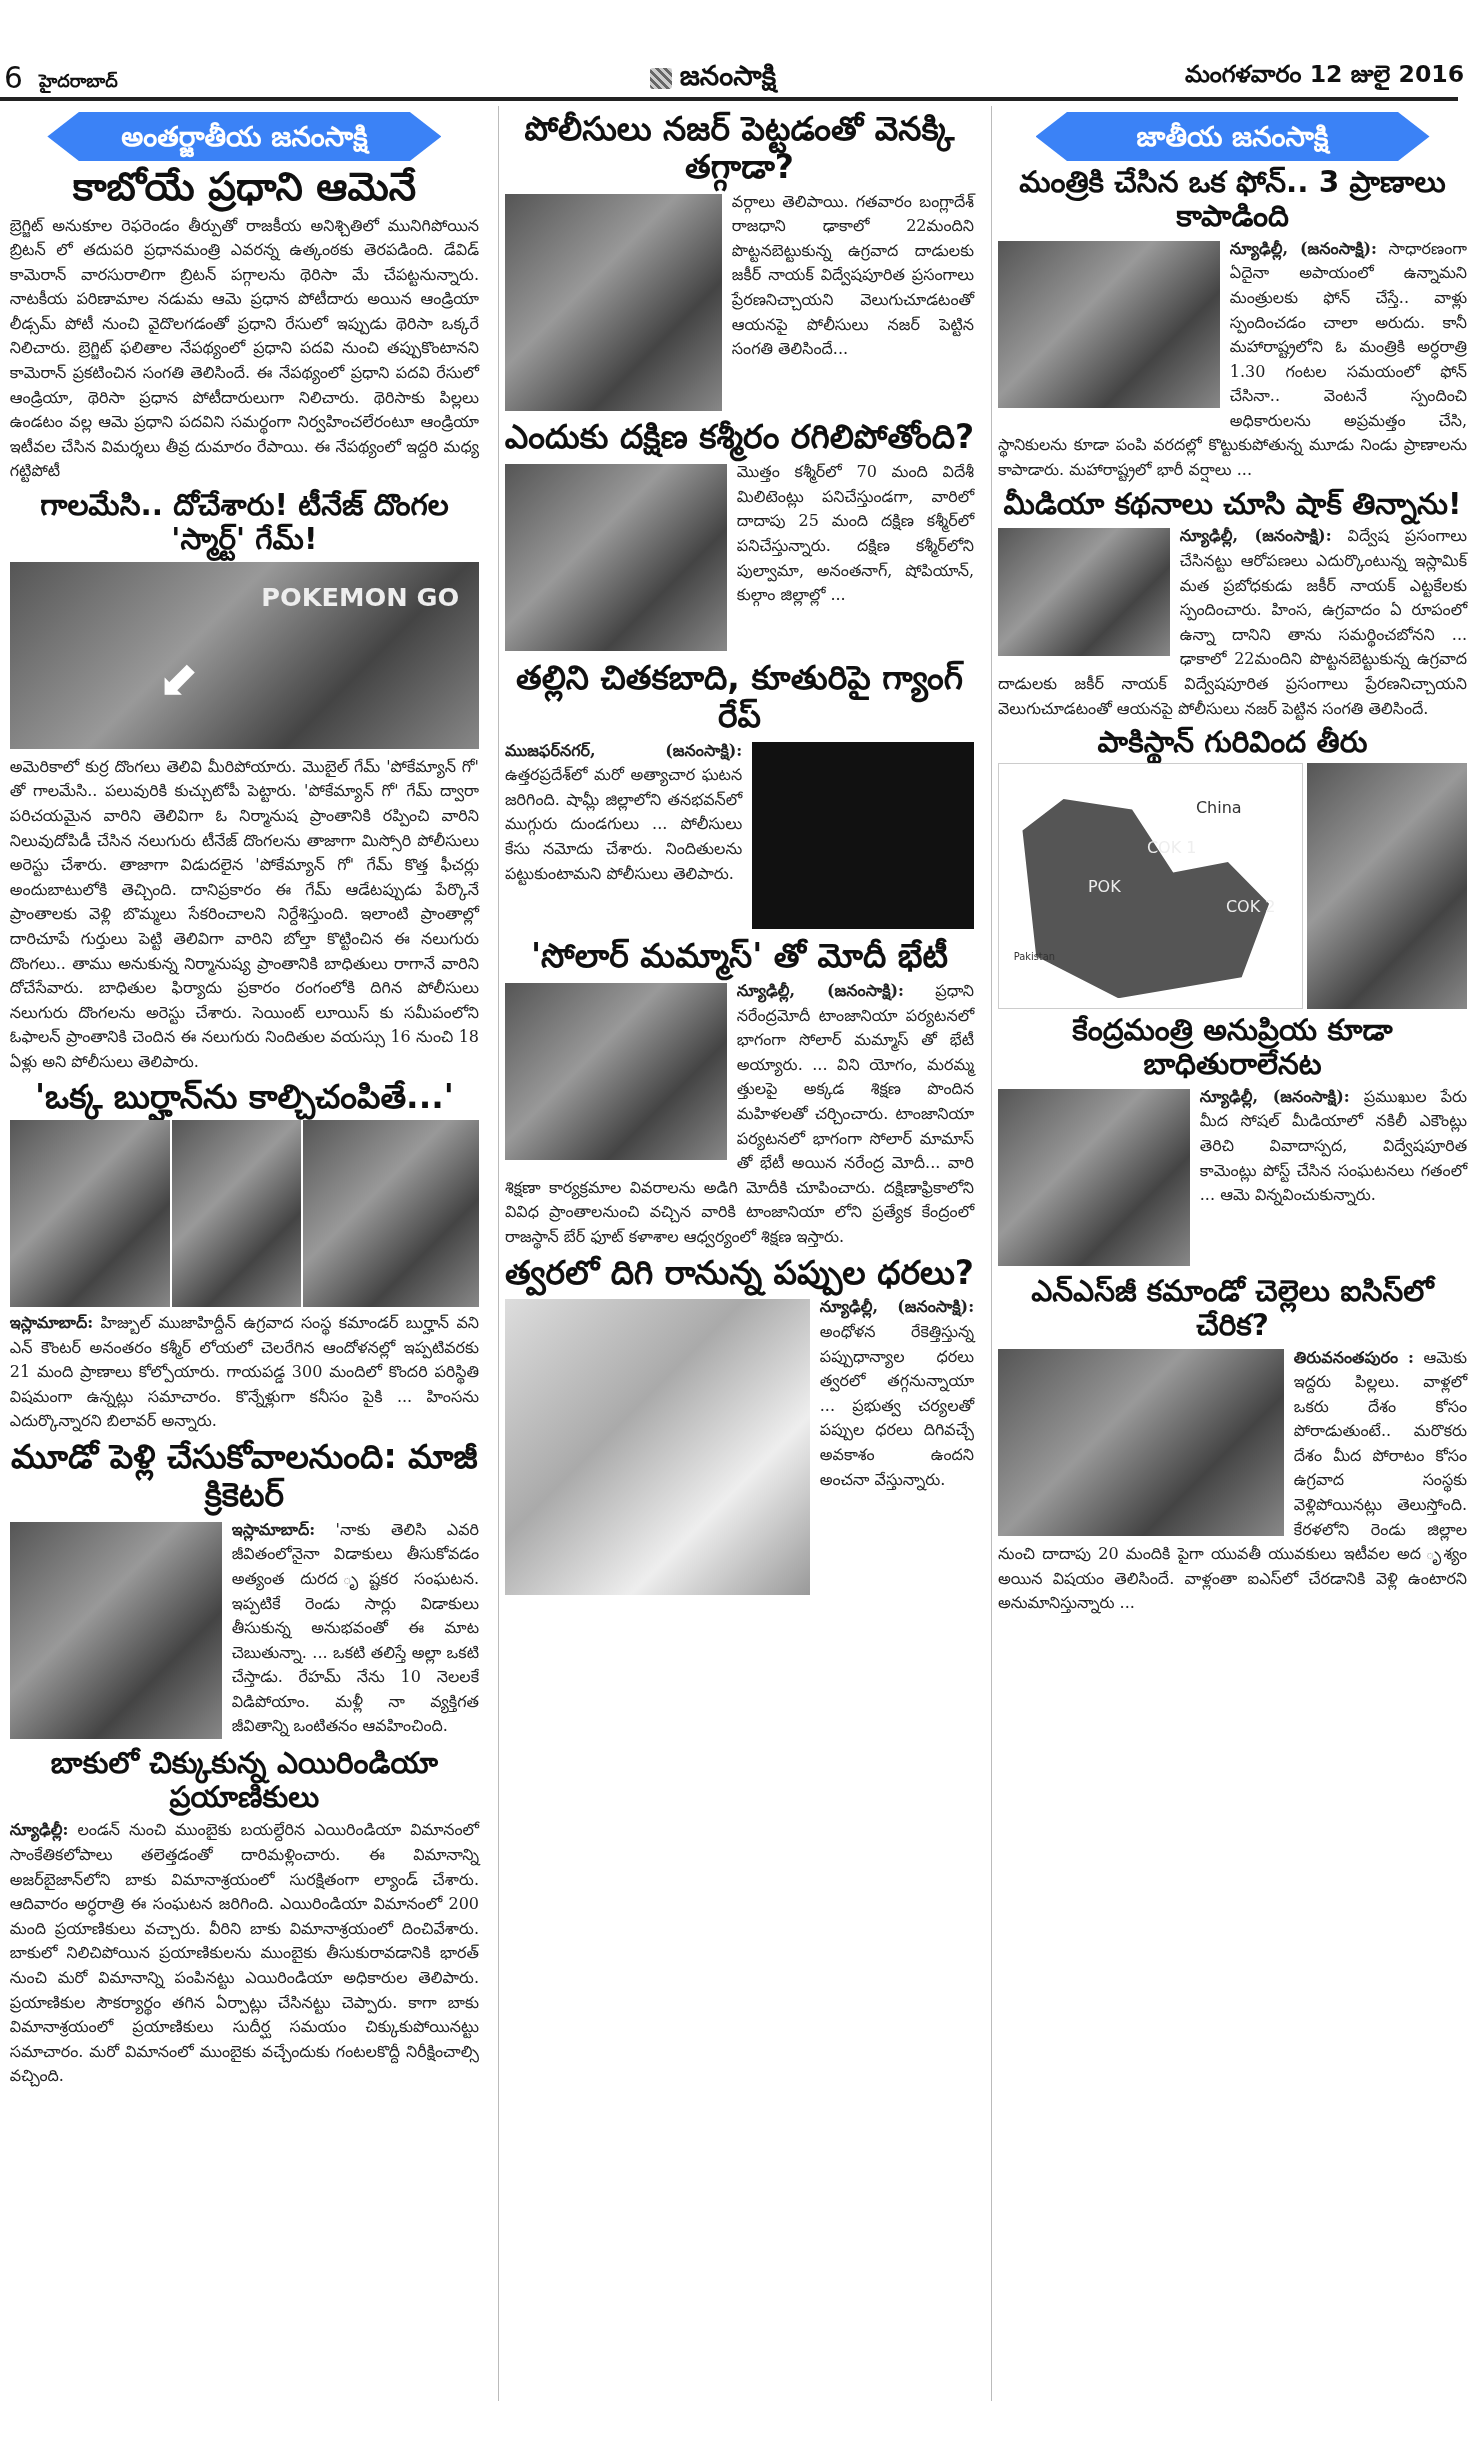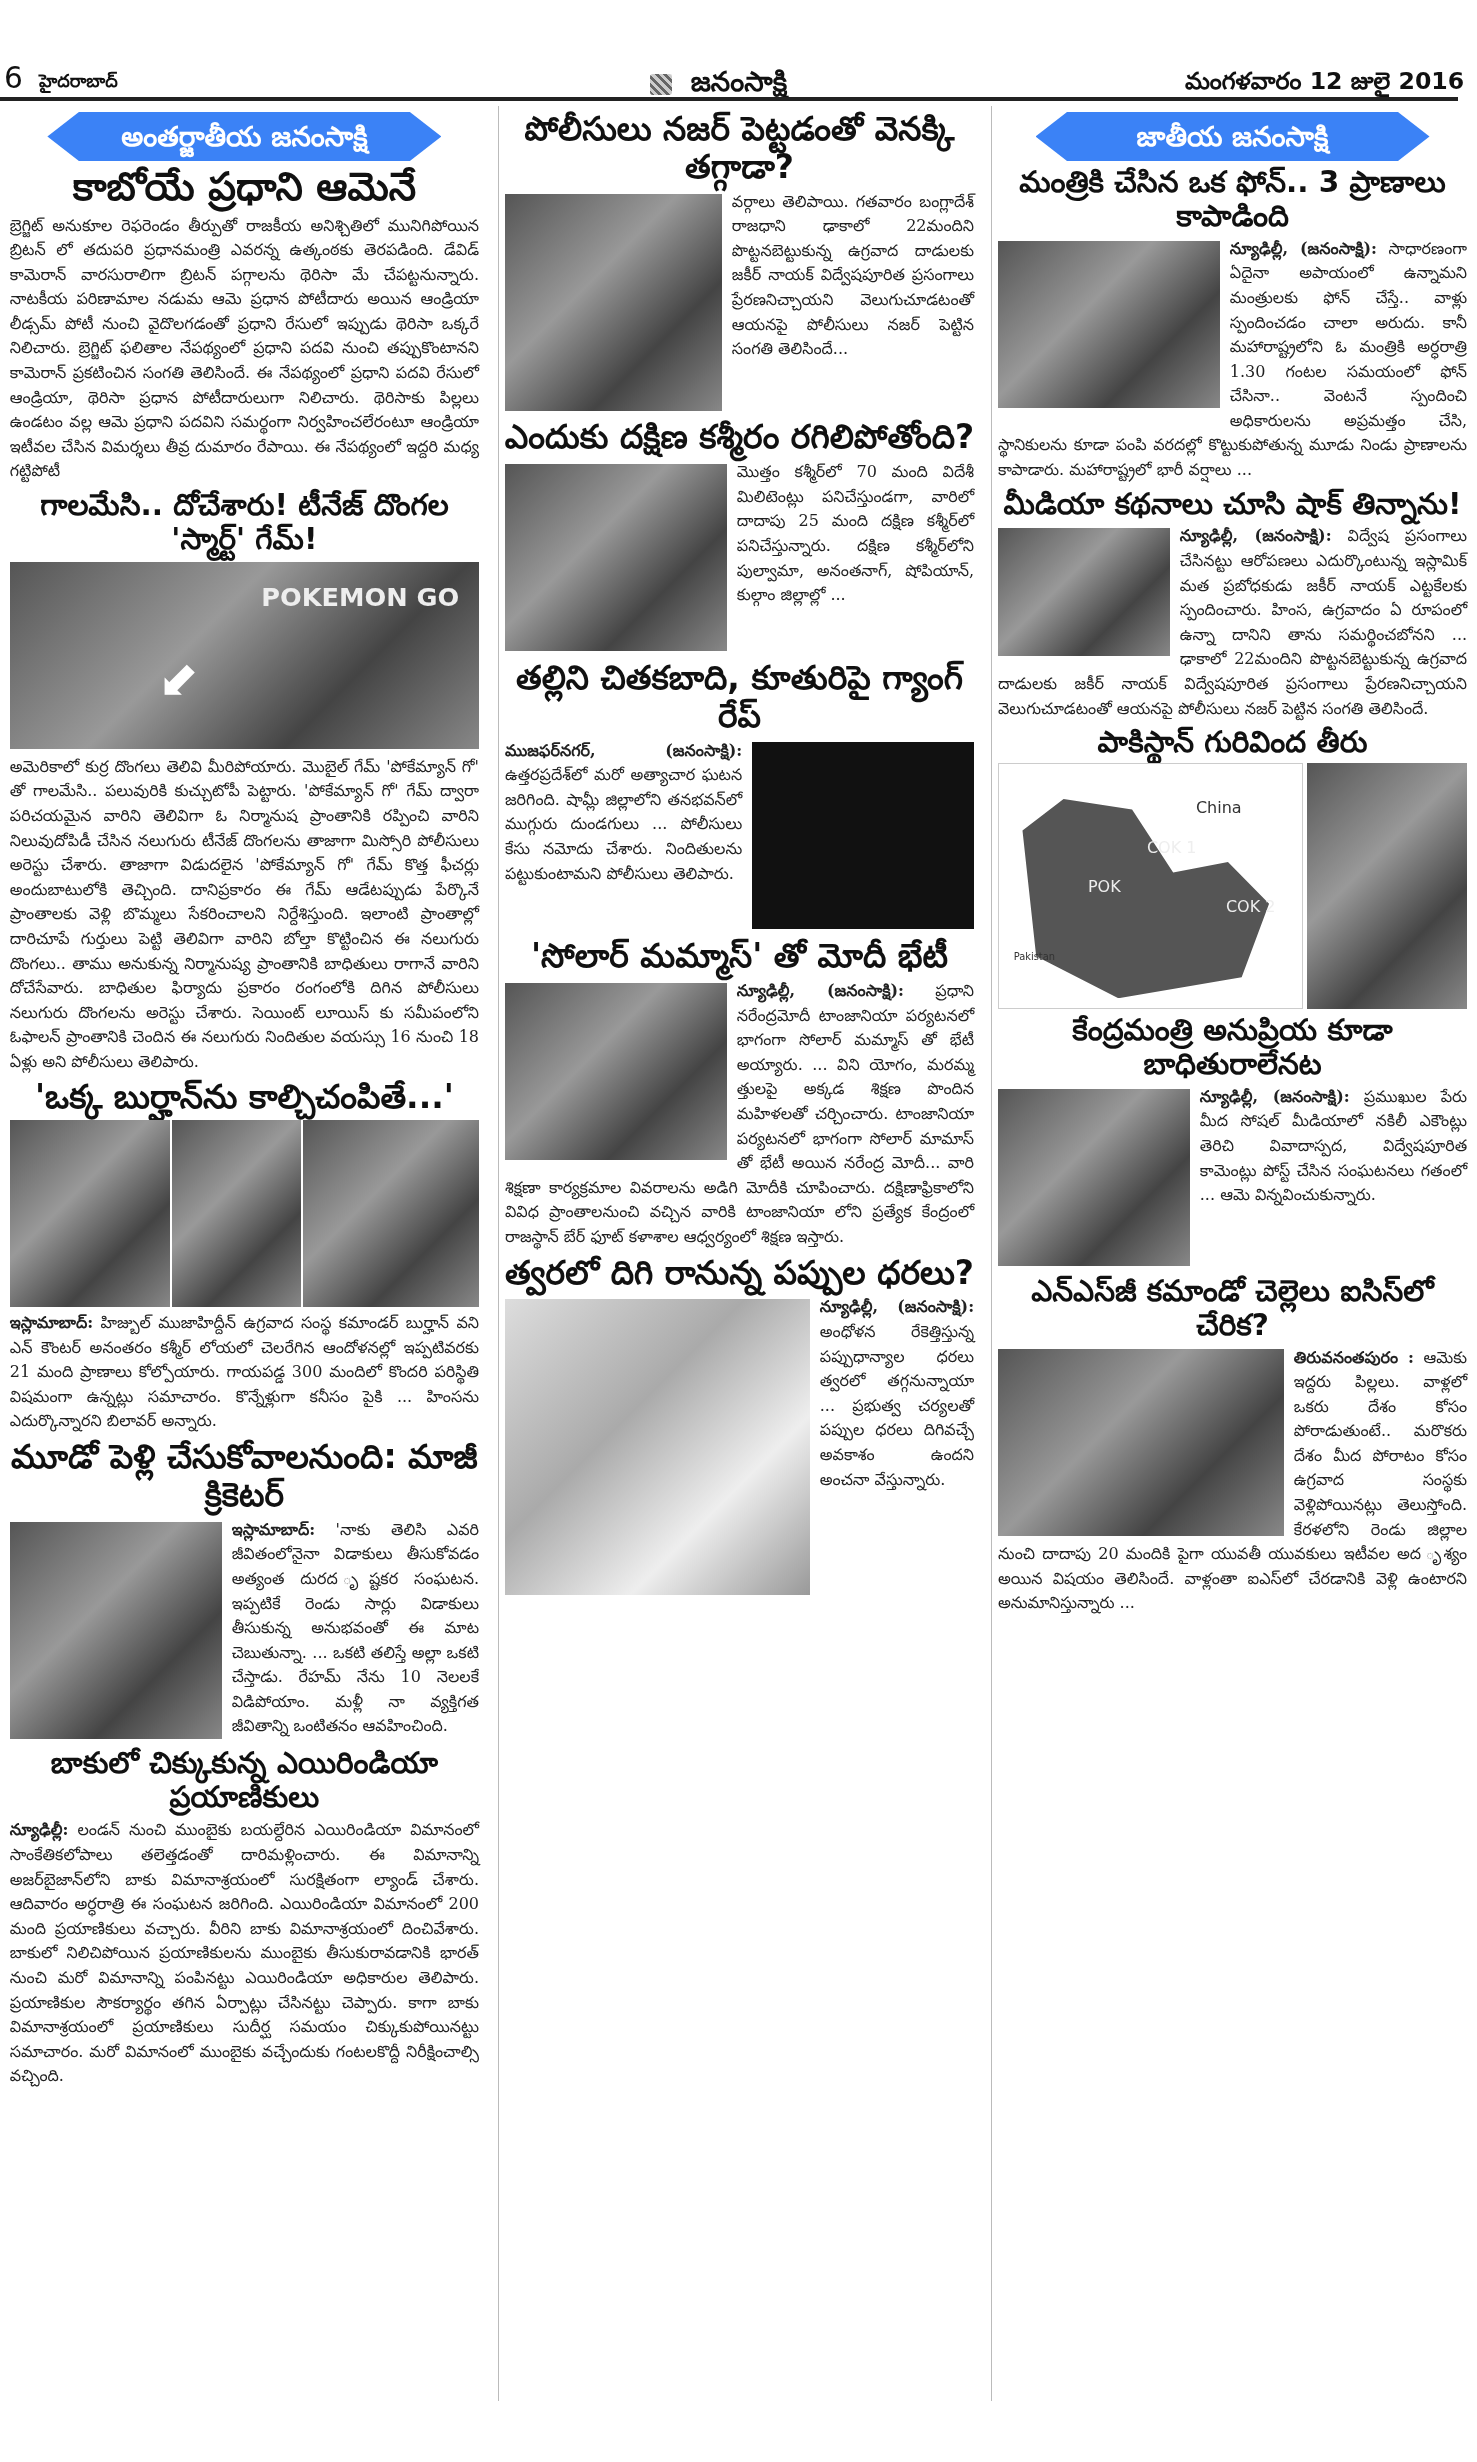--- a/index.html
+++ b/index.html
@@ -1,22 +1,22 @@
 <!DOCTYPE html>
 <html><head>
 <meta charset="utf-8">
 <style>
   html, body { margin:0; padding:0; background:#fff; }
   body { width:1478px; height:2463px; position:relative; overflow:hidden; font-family:"DejaVu Sans", sans-serif; color:#111; }
   .masthead { position:absolute; left:0; top:59px; width:1478px; height:39px; }
   .page-no { position:absolute; left:3.9px; top:2px; font-size:29.6px; font-family:"DejaVu Sans", sans-serif; }
   .city { position:absolute; left:39px; top:11.8px; font-size:17.7px; font-weight:bold; }
-  .logo { position:absolute; left:650px; top:6px; font-size:27.6px; font-weight:bold; display:flex; align-items:center; gap:19px; }
+  .logo { position:absolute; left:650px; top:0; font-size:27.6px; font-weight:bold; display:flex; align-items:center; gap:8px; }
   .logo-mark { width:21.7px; height:21.7px; background:repeating-linear-gradient(45deg,#666 0 3px,#ccc 3px 5.9px); border-radius:3px; }
-  .dateline { position:absolute; right:13.8px; top:8px; font-size:23.6px; font-weight:bold; }
+  .dateline { position:absolute; right:13.8px; top:1px; font-size:23.6px; font-weight:bold; }
   .rule { position:absolute; left:0; top:97px; width:1458px; height:3.9px; background:#222; }
   .col { position:absolute; top:106px; width:481px; height:2295px; }
   .col.c1 { left:3.9px; }
   .col.c2 { left:498px; border-left:1px solid #bbb; }
   .col.c3 { left:991px; border-left:1px solid #bbb; }
   .banner { margin:5.9px auto 3.9px; width:394px; height:49px; background:#3b82f6; color:#fff; font-size:27.6px; font-weight:bold; text-align:center; line-height:49px;
             clip-path:polygon(0 50%, 8% 0, 92% 0, 100% 50%, 92% 100%, 8% 100%); }
   .headline { font-weight:bold; text-align:center; line-height:1.15; margin:3.9px 0; }
   .hl-xl { font-size:39px; }
   .hl-l { font-size:33px; }

